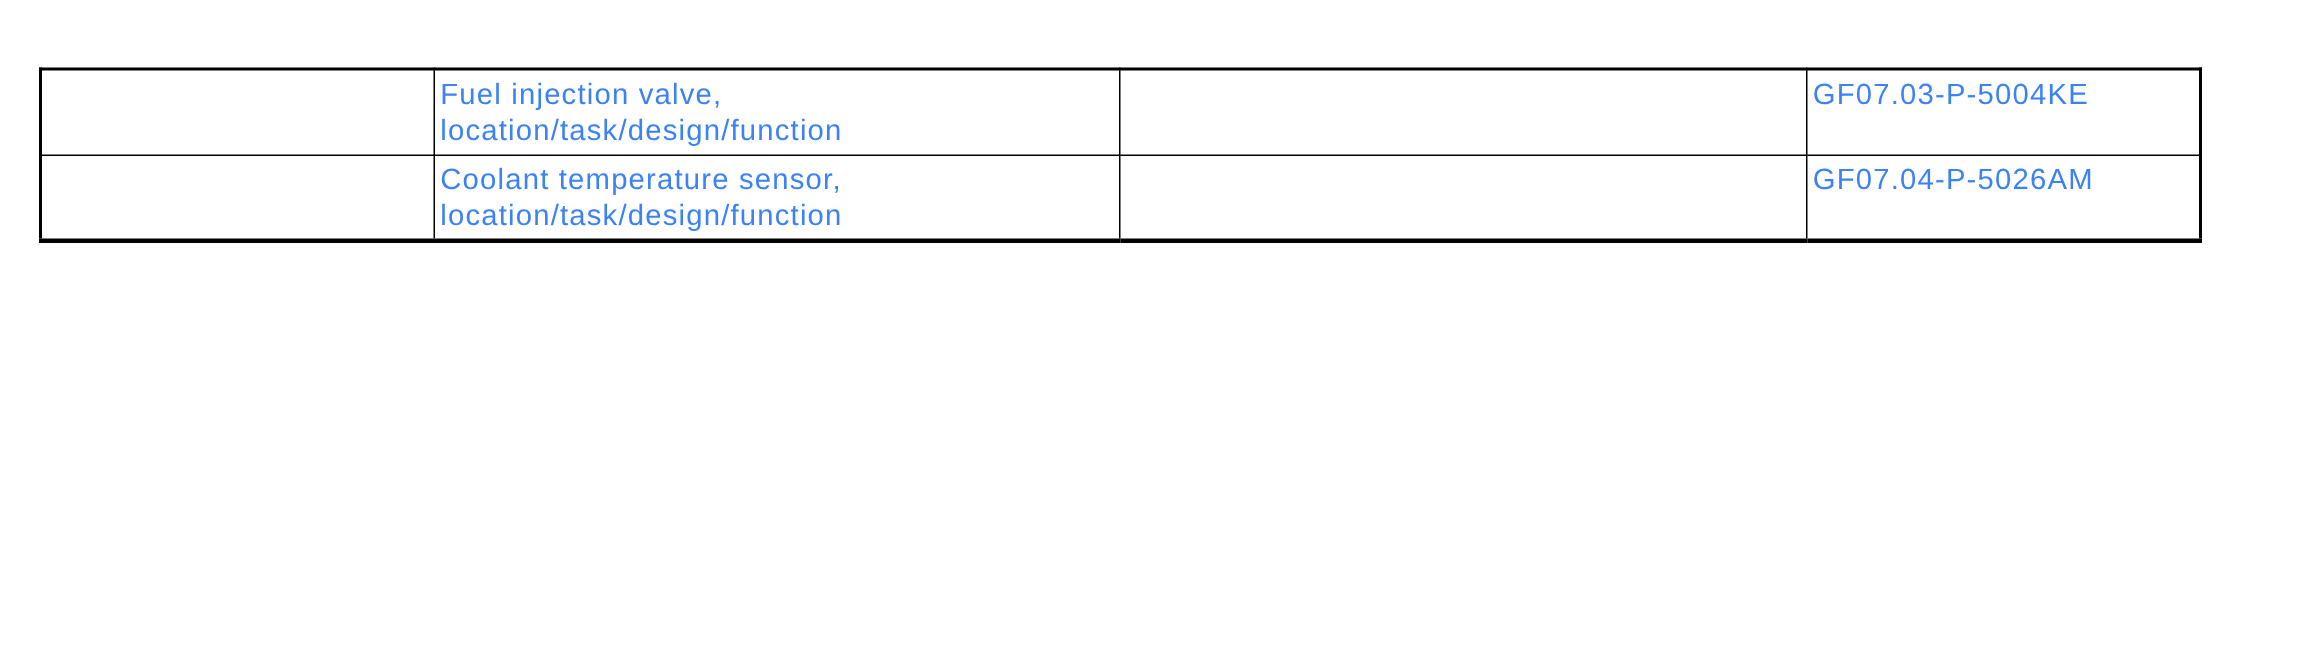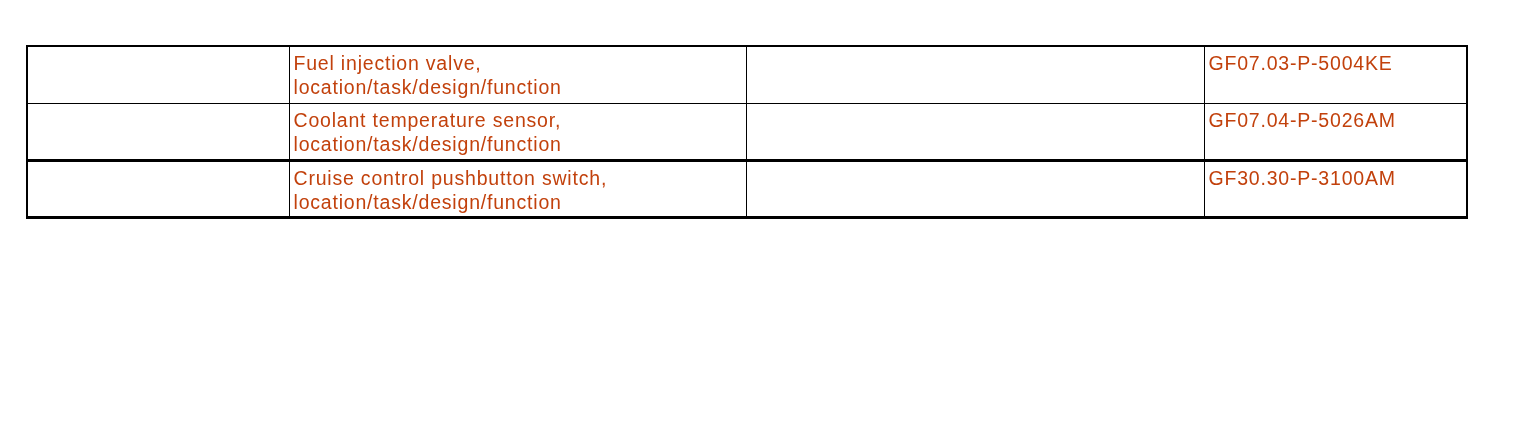--- a/index.html
+++ b/index.html
@@ -22,21 +22,21 @@
     top: 45px;
     width: 1440px;
     border-collapse: collapse;
     table-layout: fixed;
     border: 2px solid #000000;
     border-bottom-width: 3px;
   }
   table.doc-table td {
     border: 1.5px solid #000000;
     vertical-align: top;
-    color: #c2410c;
+    color: #3b82f6;
     font-size: 19.5px;
     line-height: 24px;
     letter-spacing: 0.8px;
     padding: 4px 2px 2px 4px;
     overflow: hidden;
   }
   table.doc-table tr {
     height: 57px;
   }
   td.title-cell {
@@ -68,21 +68,15 @@
         <td class="title-cell">Fuel injection valve, location/task/design/function</td>
         <td class="spacer-cell"></td>
         <td class="code-cell">GF07.03-P-5004KE</td>
       </tr>
       <tr class="group-end">
         <td class="ref-cell"></td>
         <td class="title-cell">Coolant temperature sensor, location/task/design/function</td>
         <td class="spacer-cell"></td>
         <td class="code-cell">GF07.04-P-5026AM</td>
       </tr>
-      <tr>
-        <td class="ref-cell"></td>
-        <td class="title-cell">Cruise control pushbutton switch, location/task/design/function</td>
-        <td class="spacer-cell"></td>
-        <td class="code-cell">GF30.30-P-3100AM</td>
-      </tr>
     </tbody>
   </table>
 </div>
 
 </body></html>

